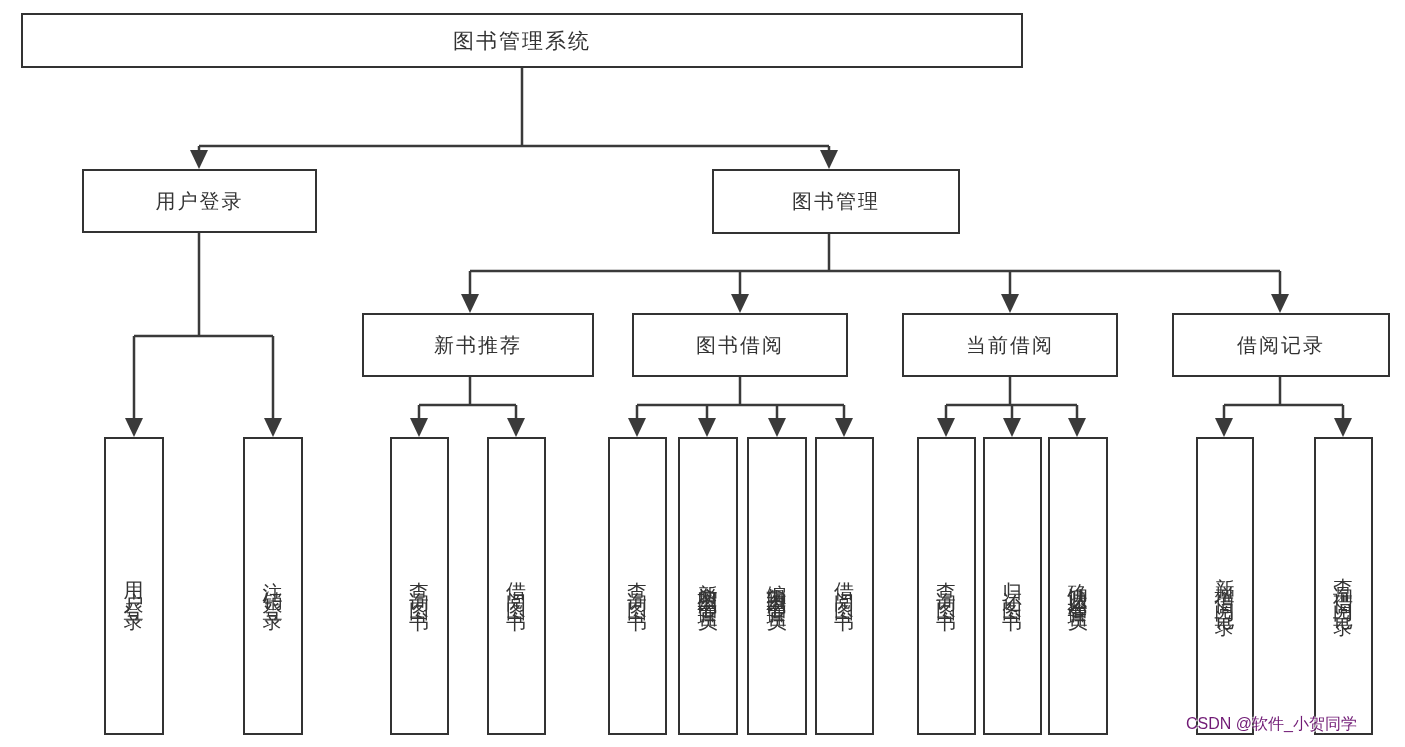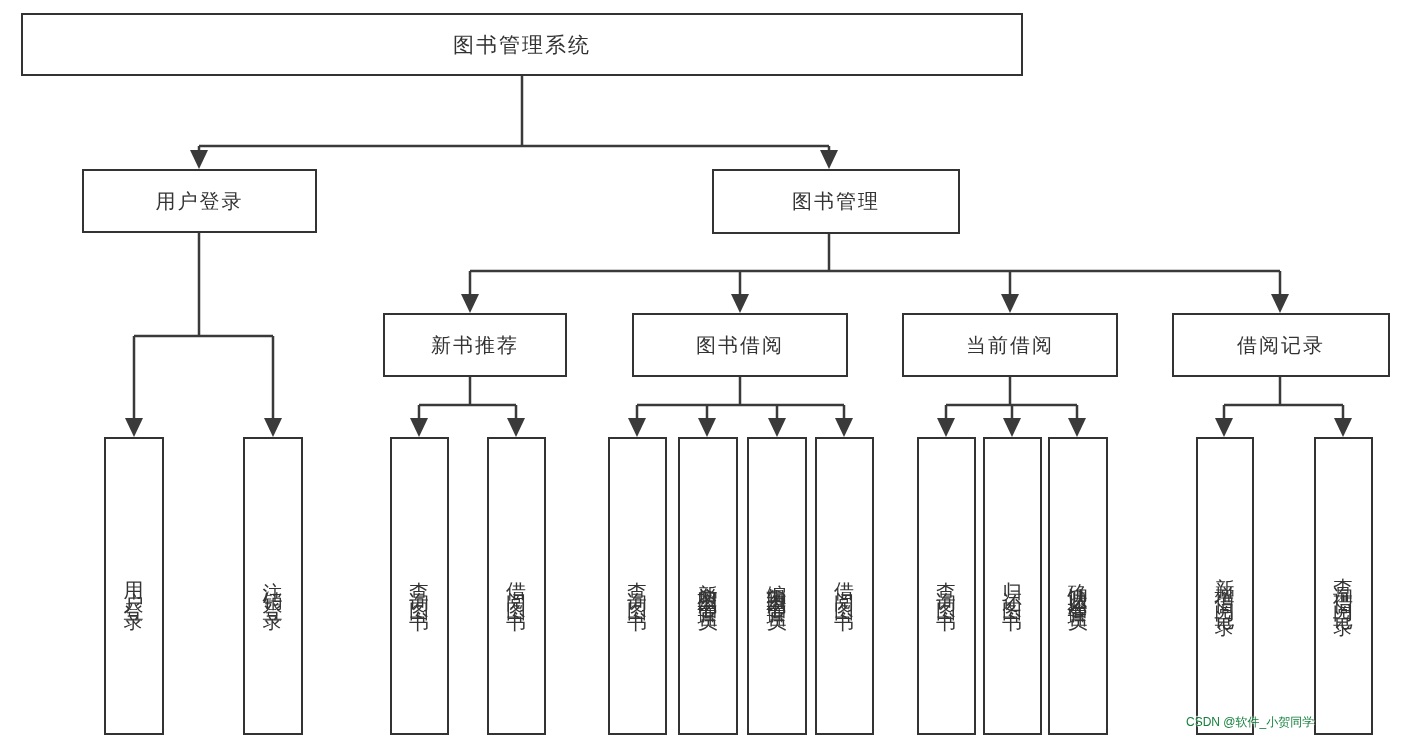--- a/index.html
+++ b/index.html
@@ -36,22 +36,22 @@
     letter-spacing: 10px;
     line-height: 1;
   }
   .v-mid span   { letter-spacing: 8px; }
   .v-tight span { letter-spacing: 4px; }
   .watermark {
     position: absolute;
     left: 1186px;
     top: 714px;
     z-index: 2;
-    font-size: 12px;
-    color: #15803d;
+    font-size: 16px;
+    color: #701a75;
     white-space: nowrap;
     text-shadow: 1px 1px 1px #ffffff, -1px -1px 1px #ffffff;
   }
 </style>
 </head>
 <body>
 
 <div id="canvas">
 
   <svg id="connectors" width="1405" height="747" viewBox="0 0 1405 747">
@@ -90,32 +90,32 @@
       <polygon points="768,418 786,418 777,437"></polygon>
       <polygon points="835,418 853,418 844,437"></polygon>
       <polygon points="937,418 955,418 946,437"></polygon>
       <polygon points="1003,418 1021,418 1012,437"></polygon>
       <polygon points="1068,418 1086,418 1077,437"></polygon>
       <polygon points="1215,418 1233,418 1224,437"></polygon>
       <polygon points="1334,418 1352,418 1343,437"></polygon>
     </g>
   </svg>
 
-  <div class="box h-box root-box" style="left:21px; top:13px; width:1002px; height:63px;">
+  <div class="box h-box root-box" style="left:21px; top:13px; width:1002px; height:55px;">
     <span>图书管理系统</span>
   </div>
 
   <div class="box h-box" style="left:82px; top:169px; width:235px; height:64px;">
     <span>用户登录</span>
   </div>
   <div class="box h-box" style="left:712px; top:169px; width:248px; height:65px;">
     <span>图书管理</span>
   </div>
 
-  <div class="box h-box" style="left:362px; top:313px; width:184px; height:64px;margin-left:21px;">
+  <div class="box h-box" style="left:362px; top:313px; width:232px; height:64px;">
     <span>新书推荐</span>
   </div>
   <div class="box h-box" style="left:632px; top:313px; width:216px; height:64px;">
     <span>图书借阅</span>
   </div>
   <div class="box h-box" style="left:902px; top:313px; width:216px; height:64px;">
     <span>当前借阅</span>
   </div>
   <div class="box h-box" style="left:1172px; top:313px; width:218px; height:64px;">
     <span>借阅记录</span>

